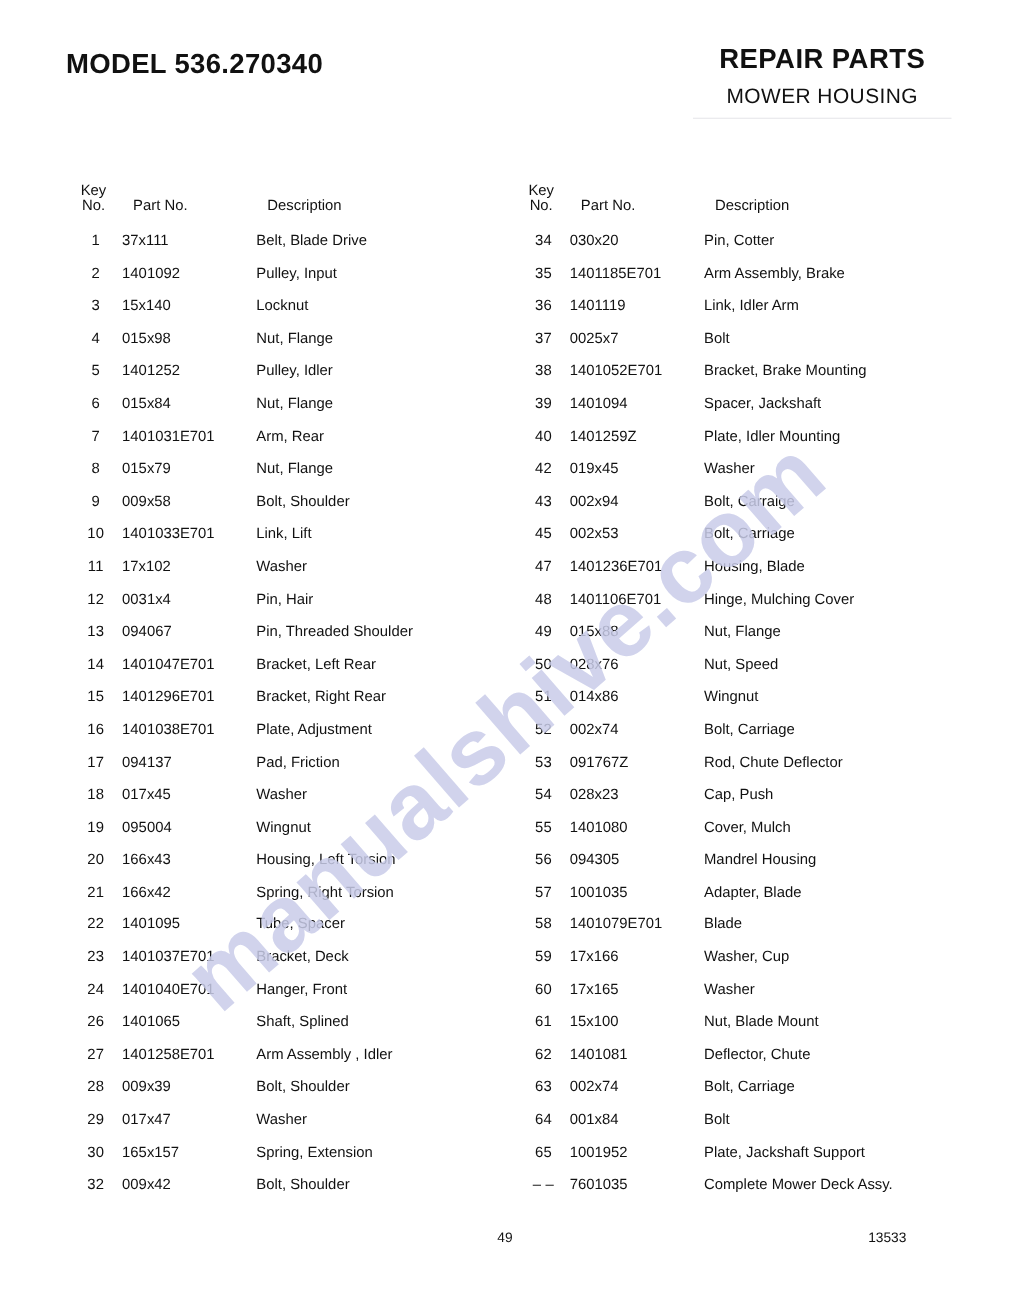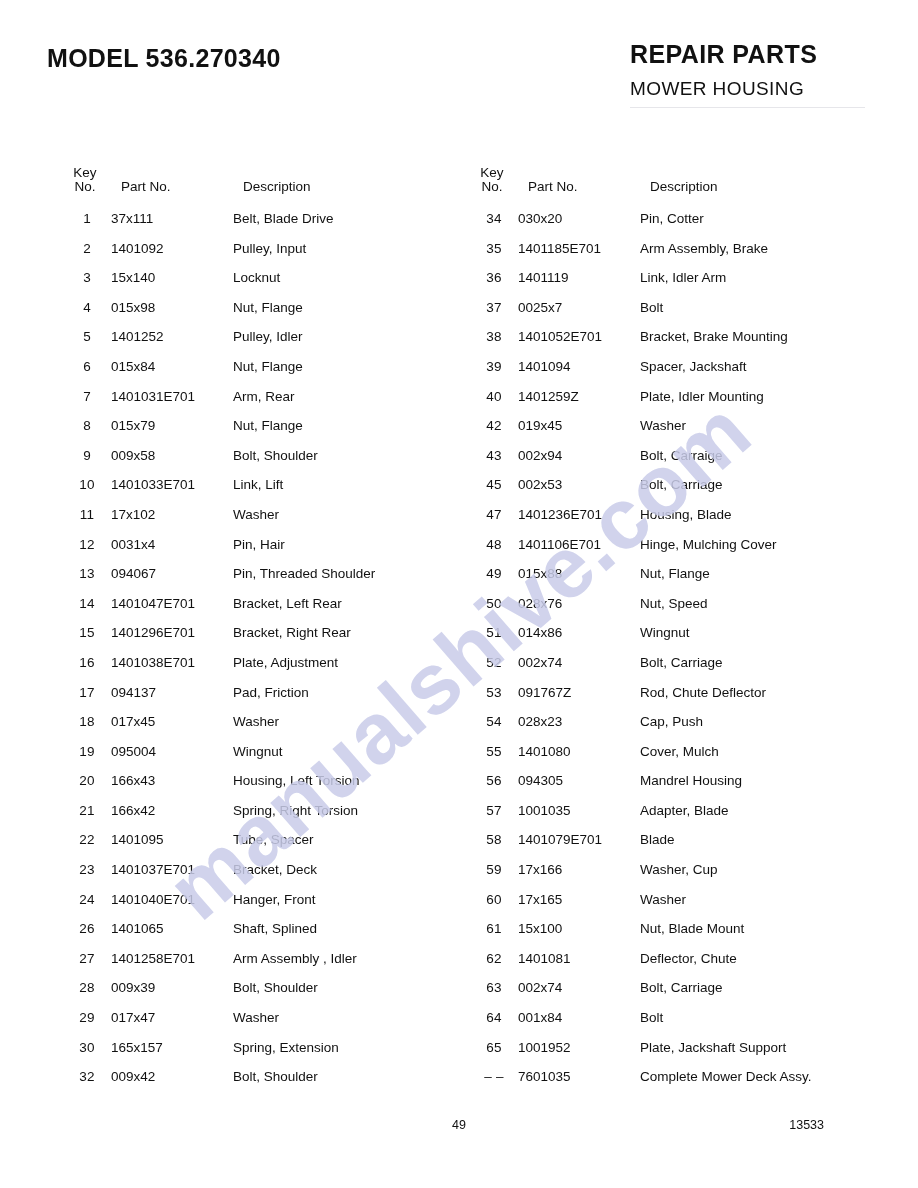--- a/index.html
+++ b/index.html
@@ -45,32 +45,32 @@
   
   .header {
     position: absolute;
     top: 40px;
     left: 0;
     width: 918px;
     height: 80px;
   }
   .model-title {
     position: absolute;
-    left: 47px;
+    left: 60px;
     top: 4px;
     font-size: 25px;
     font-weight: 700;
     letter-spacing: 0.3px;
     white-space: nowrap;
   }
   .header-right {
     position: absolute;
     right: 53px;
     top: 0px;
-    text-align: left;
+    text-align: center;
   }
   .repair-parts {
     font-size: 25px;
     font-weight: 700;
     letter-spacing: 0.4px;
     line-height: 29px;
     white-space: nowrap;
   }
   .mower-housing {
     font-size: 19px;

